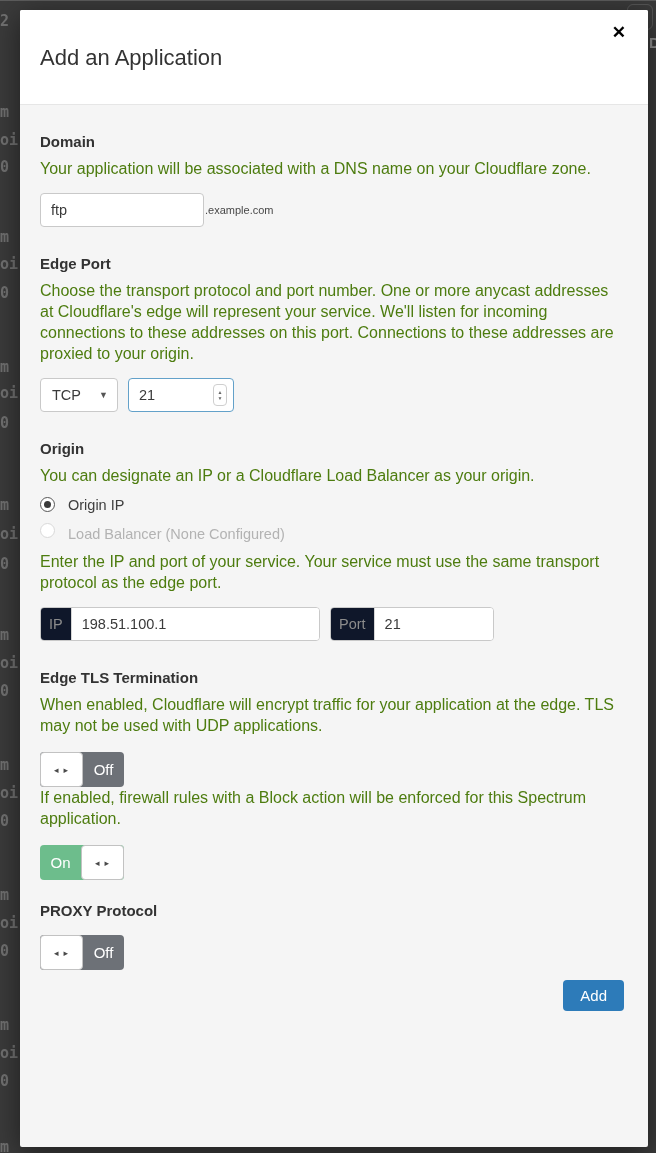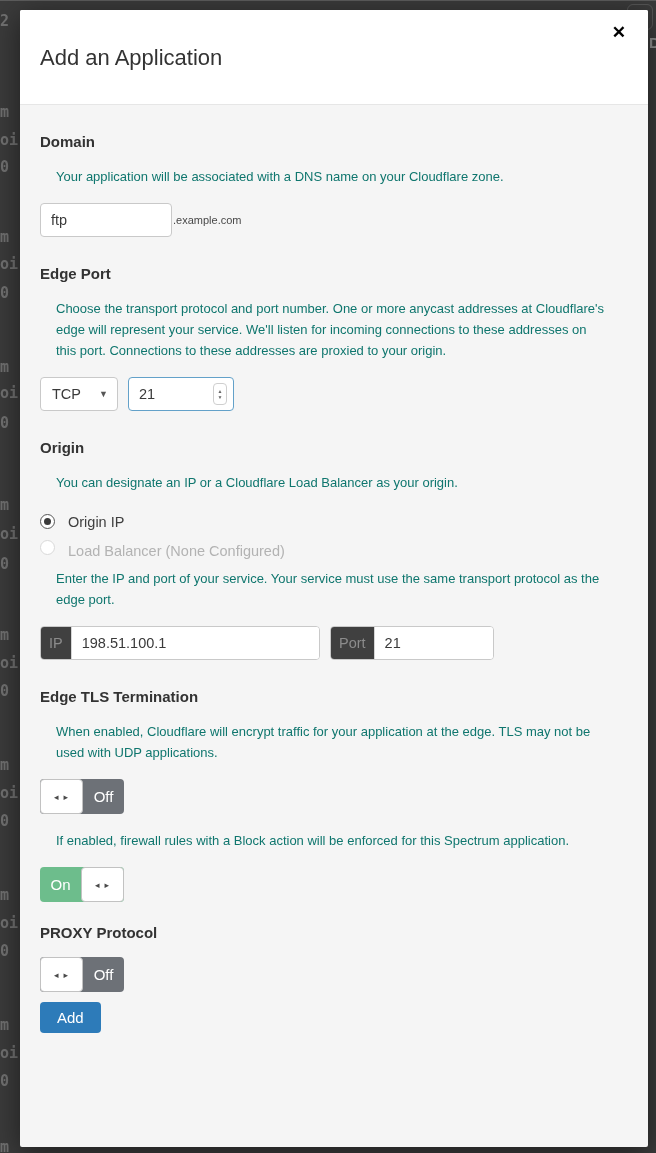--- a/index.html
+++ b/index.html
@@ -41,33 +41,33 @@
     font-size: 22px; font-weight: 400; color: #333333; margin: 0;
   }
   .modal-close {
     position: absolute; right: 22px; top: 13px;
     font-size: 17px; font-weight: 700; color: #000;
     cursor: pointer; line-height: 20px;
   }
   .modal-body { padding: 28px 24px 0 20px; }
 
   .section-heading { font-size: 15px; font-weight: 700; color: #333333; margin: 0 0 8px 0; }
-  .section-desc { font-size: 13px; line-height: 21px; color: #0f766e; margin: 16px; }
+  .section-desc { font-size: 16px; line-height: 21px; color: #4d7c0f; margin: 0; }
   .mt28 { margin-top: 28px; }
   .mt22 { margin-top: 22px; }
   .mt20 { margin-top: 20px; }
 
   .field-row { display: flex; align-items: center; margin-top: 14px; }
 
   .text-input {
     height: 34px; border: 1px solid #c9c9c9; border-radius: 4px;
     background: #fff; font-size: 14.5px; color: #3a3a3a;
     padding: 0 10px; font-family: inherit; outline: none;
   }
-  .domain-input { width: 132px; }
+  .domain-input { width: 164px; }
   .input-suffix { margin-left: 1px; font-size: 11px; color: #484848; }
 
   .select-control {
     width: 78px; height: 34px; border: 1px solid #c9c9c9; border-radius: 4px;
     background: #fff; display: flex; align-items: center; justify-content: space-between;
     padding: 0 9px 0 11px; cursor: pointer;
   }
   .select-value { font-size: 14.5px; color: #3a3a3a; }
   .select-arrow { font-size: 9px; color: #555; }
 
@@ -92,21 +92,21 @@
   .radio-label { margin-left: 13px; font-size: 14.5px; color: #3f3f3f; }
   .radio-label.disabled { color: #b3b3b3; margin-top: 7px; }
   .radios { margin-top: 6px; }
   .mt8 { margin-top: 8px; }
 
   .input-group {
     display: flex; height: 34px; border: 1px solid #c9c9c9; border-radius: 4px;
     background: #fff; overflow: hidden;
   }
   .input-prefix {
-    background: #404040; border-right: 1px solid #d6d6d6; color: #8c8c8c;
+    background: #0f172a; border-right: 1px solid #d6d6d6; color: #8c8c8c;
     font-size: 14.5px; display: flex; align-items: center; padding: 0 8px; flex: none;
   }
   .input-group input {
     border: none; outline: none; font-size: 14.5px; color: #3a3a3a;
     padding: 0 10px; font-family: inherit; background: #fff; min-width: 0;
   }
   .ip-group { width: 280px; }
   .ip-group input { flex: 1; }
   .portnum-group { width: 164px; margin-left: 10px; }
   .portnum-group input { flex: 1; }
@@ -127,21 +127,21 @@
   .toggle-arrows { font-size: 9px; color: #4a4a4a; letter-spacing: 1px;
     font-family: "DejaVu Sans", sans-serif; }
   .toggle-label {
     position: absolute; top: 0; height: 35px; width: 41px;
     display: flex; align-items: center; justify-content: center;
     color: #fff; font-size: 15px;
   }
   .toggle--off .toggle-label { right: 0; }
   .toggle--on  .toggle-label { left: 0; }
 
-  .footer-row { display: flex; margin-top: 10px; }
+  .footer-row { display: flex; justify-content: flex-end; margin-top: 10px; }
   .add-button {
     background: #2d7bb9; color: #fff; font-size: 15px;
     border: none; border-radius: 4px; padding: 7px 17px;
     font-family: inherit; cursor: pointer;
   }
 </style>
 </head>
 <body>
 
 <div id="bg-layer">

